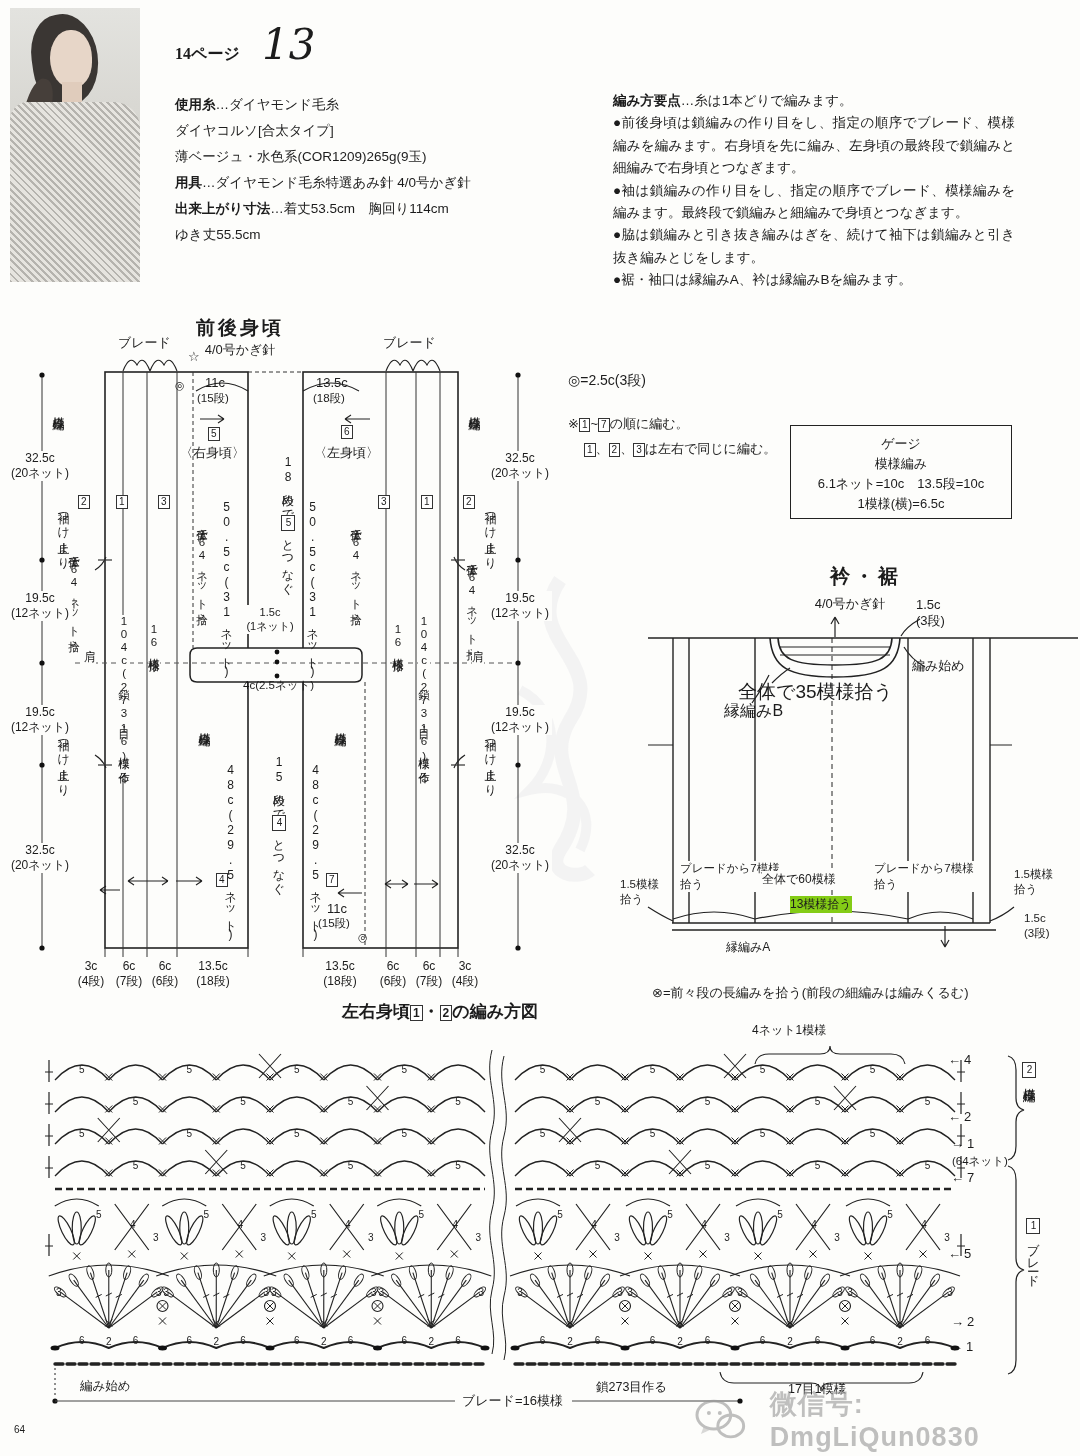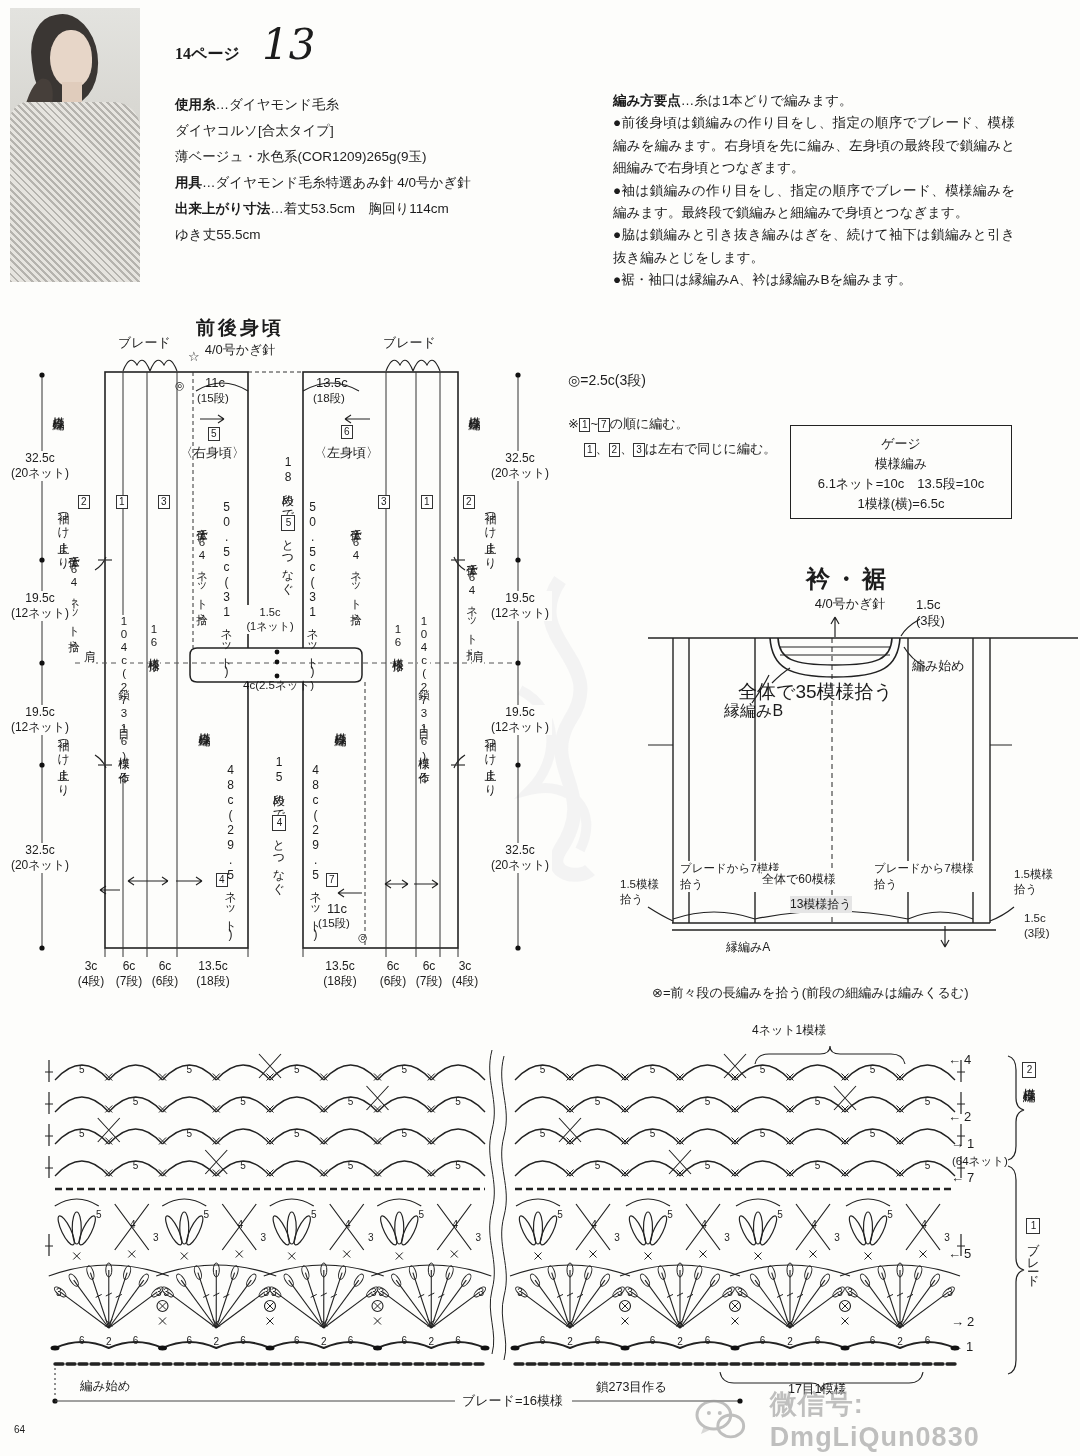--- a/index.html
+++ b/index.html
@@ -317,49 +317,52 @@
         <path d="M215,82 V62 M215,62 l-4,7 m4,-7 l4,7"></path>
         <path d="M300,64 Q286,72 281,81"></path>
         <path d="M305,112 Q291,104 284,92"></path>
         <path d="M152,128 Q162,118 170,113"></path>
         <path d="M132,148 Q142,134 149,120"></path>
         <path d="M53,364 Q94,350 135,364 M135,364 Q211,348 288,364 M288,364 Q320,350 353,364"></path>
         <path d="M28,352 Q42,361 53,366 M370,366 Q383,361 394,352"></path>
         <path d="M325,371 V392 M325,392 l-4,-7 m4,7 l4,-7"></path>
       </g>
     </svg>
-    <div class="abs ctr" style="left:148px;top:8px;width:160px;font-size:24px;font-weight:bold;letter-spacing:4px;">衿・裾</div>
+    <div class="abs ctr" style="left:166px;top:8px;width:160px;font-size:20px;font-weight:bold;letter-spacing:4px;">衿・裾</div>
     <div class="abs ctr" style="left:155px;top:40px;width:150px;font-size:13px;">4/0号かぎ針</div>
     <div class="abs" style="left:296px;top:42px;font-size:13px;line-height:1.25;">
       <div>1.5c</div>
         <div>(3段)</div>
     </div>
     <div class="abs" style="left:292px;top:102px;font-size:13px;">編み始め</div>
     <div class="abs" style="left:118px;top:124px;font-size:19px;">全体で35模様拾う</div>
     <div class="abs" style="left:104px;top:146px;font-size:16px;">縁編みB</div>
     <div class="abs" style="left:60px;top:306px;width:106px;font-size:11.5px;line-height:1.35;background:#fdfdfb;">ブレードから7模様拾う</div>
     <div class="abs" style="left:142px;top:316px;font-size:12px;background:#fdfdfb;">全体で60模様</div>
-    <div class="abs" style="left:170px;top:341px;font-size:12px;background:#e5e5e5;">13模様拾う</div>
+    <div class="abs" style="left:170px;top:341px;font-size:12px;background:#84cc16;">13模様拾う</div>
     <div class="abs" style="left:254px;top:306px;width:106px;font-size:11.5px;line-height:1.35;background:#fdfdfb;">ブレードから7模様拾う</div>
     <div class="abs" style="left:0px;top:322px;font-size:11.5px;line-height:1.3;">
       <div>1.5模様</div>
         <div>拾う</div>
     </div>
     <div class="abs" style="left:394px;top:312px;font-size:11.5px;line-height:1.3;">
       <div>1.5模様</div>
         <div>拾う</div>
     </div>
     <div class="abs" style="left:404px;top:356px;font-size:11.5px;line-height:1.3;">
       <div>1.5c</div>
         <div>(3段)</div>
     </div>
     <div class="abs" style="left:106px;top:384px;font-size:12px;">縁編みA</div>
   </div>
 
   <div class="abs" style="left:652px;top:984px;font-size:13px;">⊗=前々段の長編みを拾う(前段の細編みは編みくるむ)</div>
+  <div class="abs ctr" style="left:245px;top:1000px;width:390px;font-size:17px;font-weight:bold;">
+    <span>左右身頃</span><span class="bx" style="font-size:12px;">1</span><span>・</span><span class="bx" style="font-size:12px;">2</span><span>の編み方図</span>
+  </div>
   <div class="abs" style="left:752px;top:1022px;font-size:12px;">4ネット1模様</div>
 
   <svg id="chart-svg" class="abs" style="left:40px;top:1042px;" width="1000" height="372" viewBox="0 0 1000 372">
       <path d="M15,38 Q41.875,8 68.75,38" fill="none" stroke="#222" stroke-width="1.3"></path>
       <text x="41.875" y="31" font-size="10" fill="#222" text-anchor="middle">5</text>
       <path d="M68.75,38 Q95.625,8 122.5,38" fill="none" stroke="#222" stroke-width="1.3"></path>
       <path d="M65.25,31.5 L72.25,38.5 M65.25,38.5 L72.25,31.5" fill="none" stroke="#222" stroke-width="1"></path>
       <path d="M122.5,38 Q149.375,8 176.25,38" fill="none" stroke="#222" stroke-width="1.3"></path>
       <path d="M119,31.5 L126,38.5 M119,38.5 L126,31.5" fill="none" stroke="#222" stroke-width="1"></path>
       <text x="149.375" y="31" font-size="10" fill="#222" text-anchor="middle">5</text>

